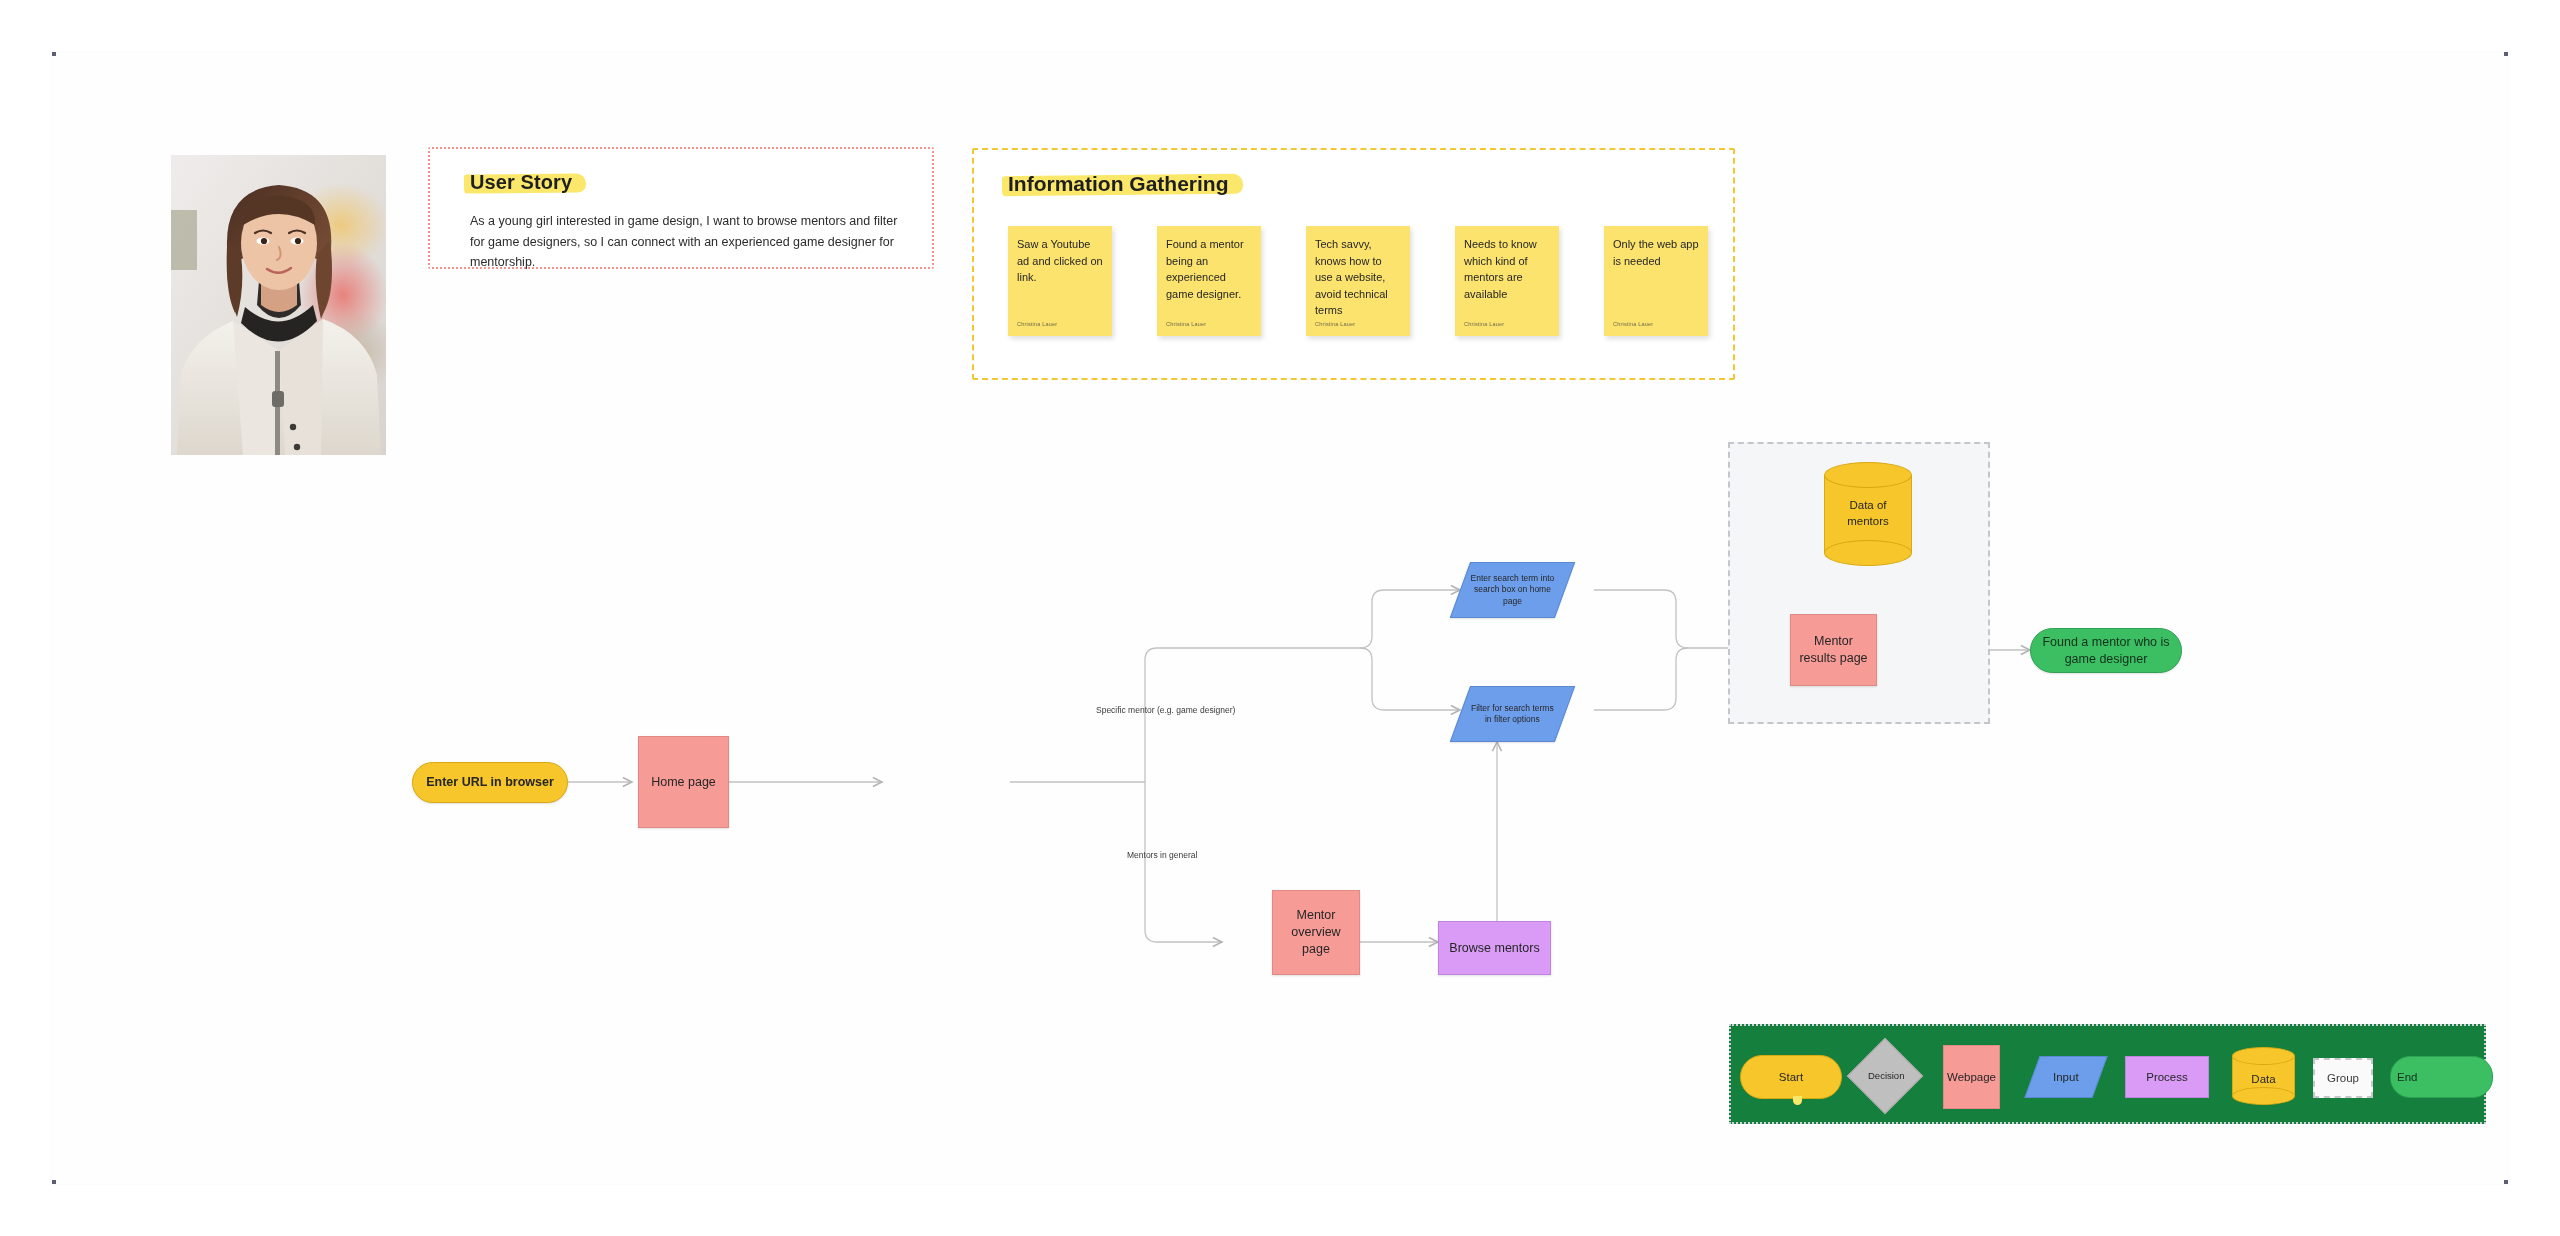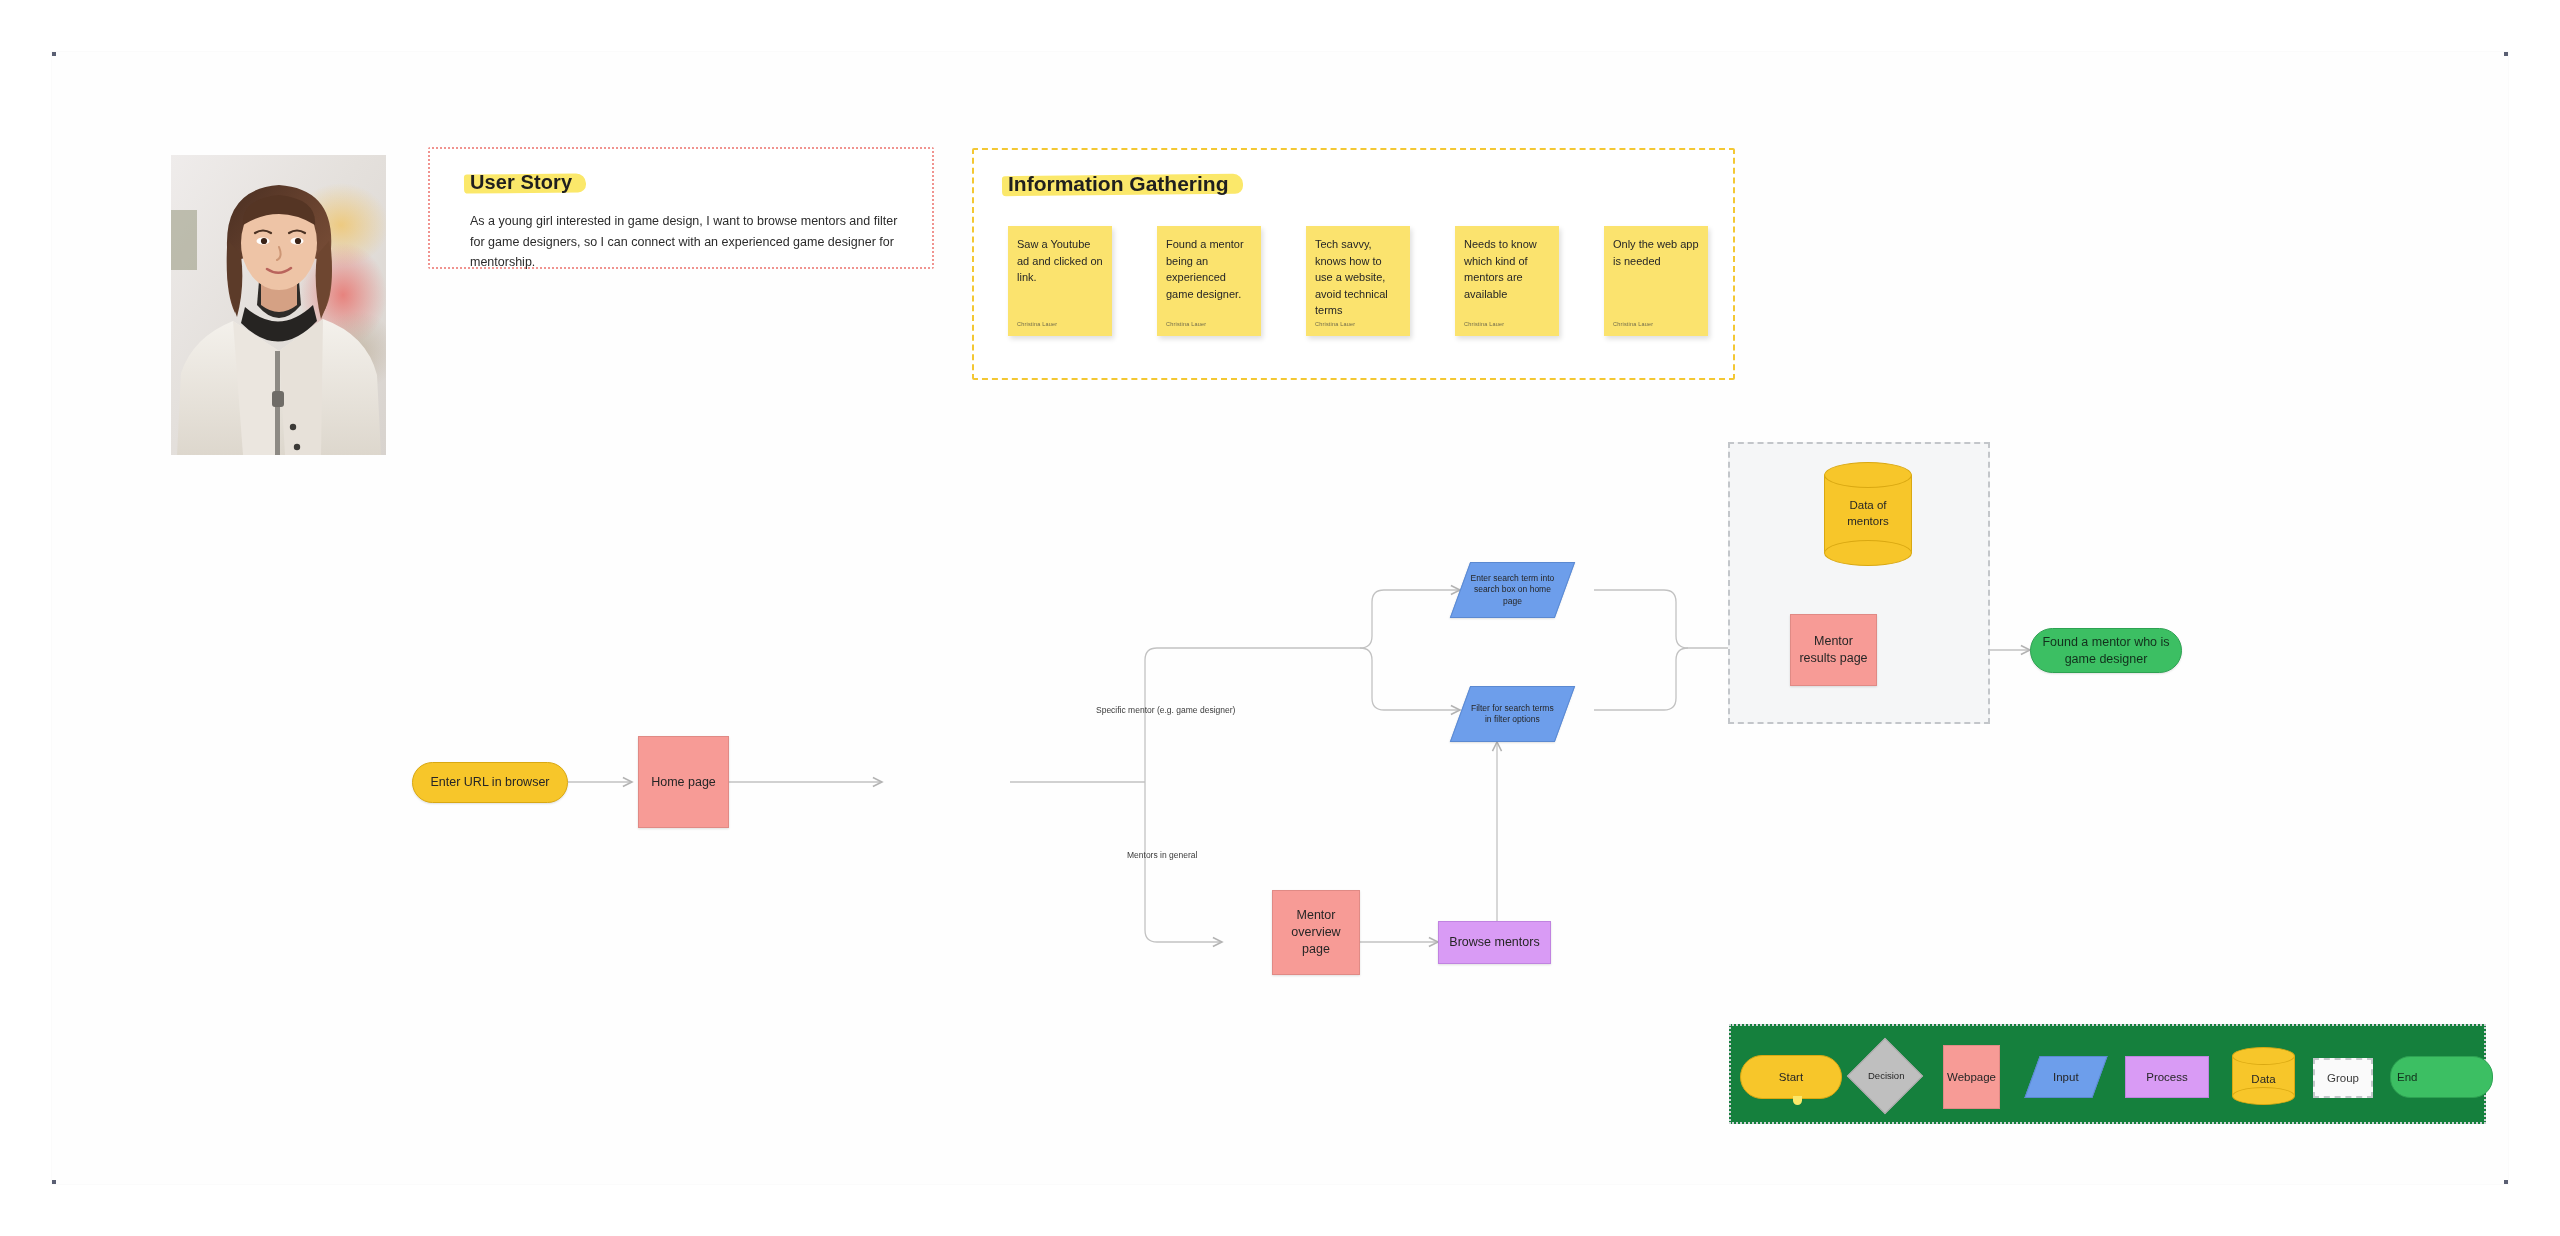--- a/index.html
+++ b/index.html
@@ -483,21 +483,21 @@
       <line x1="1897" y1="650" x2="2030" y2="650" marker-end="url(#ah)"></line>
 
       <line x1="1318" y1="942" x2="1438" y2="942" marker-end="url(#ah)"></line>
 
       <line x1="1497" y1="922" x2="1497" y2="742" marker-end="url(#ah)"></line>
     </g>
 
     <path d="M1878 565 Q1878 596 1852 604 Q1826 612 1826 636 L1826 652" stroke="#b8b8b8" stroke-width="1.4" stroke-dasharray="6 5" fill="none" marker-end="url(#ahd)"></path>
   </svg>
 
-  <div class="node n-start" style="left:412px; top:762px; width:156px; height:41px;">
+  <div class="node n-start" style="left:412px; top:762px; width:156px; height:41px;font-weight:bold;">
     <span class="node-label">Enter URL in browser</span>
   </div>
 
   <div class="node n-web" style="left:638px; top:736px; width:91px; height:92px;">
     <span class="node-label">Home page</span>
   </div>
 
 
   <div class="branch-label" style="left:1096px; top:705px;">Specific mentor (e.g. game designer)</div>
   <div class="branch-label" style="left:1127px; top:850px;">Mentors in general</div>
@@ -524,21 +524,21 @@
   </div>
 
   <div class="node n-end" style="left:2030px; top:628px; width:152px; height:45px;">
     <span class="node-label">Found a mentor who is game designer</span>
   </div>
 
   <div class="node n-web" style="left:1272px; top:890px; width:88px; height:85px;">
     <span class="node-label">Mentor overview page</span>
   </div>
 
-  <div class="node n-proc" style="left:1438px; top:921px; width:113px; height:43px;">
+  <div class="node n-proc" style="left:1438px; top:921px; width:113px; height:54px;">
     <span class="node-label">Browse mentors</span>
   </div>
 
   <div id="legend">
     <div id="legend-row">
       <div class="lg lg-start">
         <span class="node-label">Start</span>
       </div>
       <div class="lg lg-decision">
         <span class="diamond-shape"></span>

